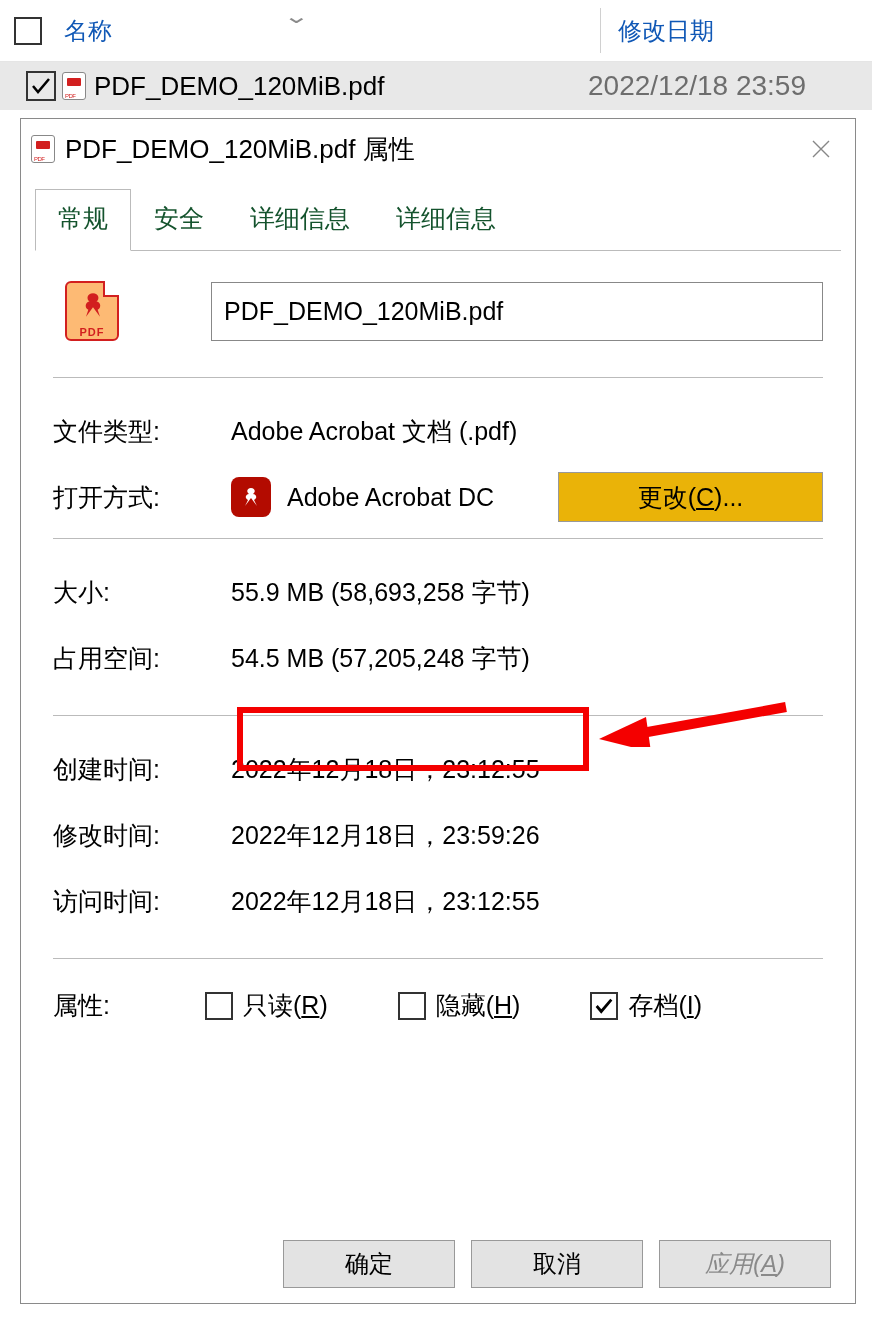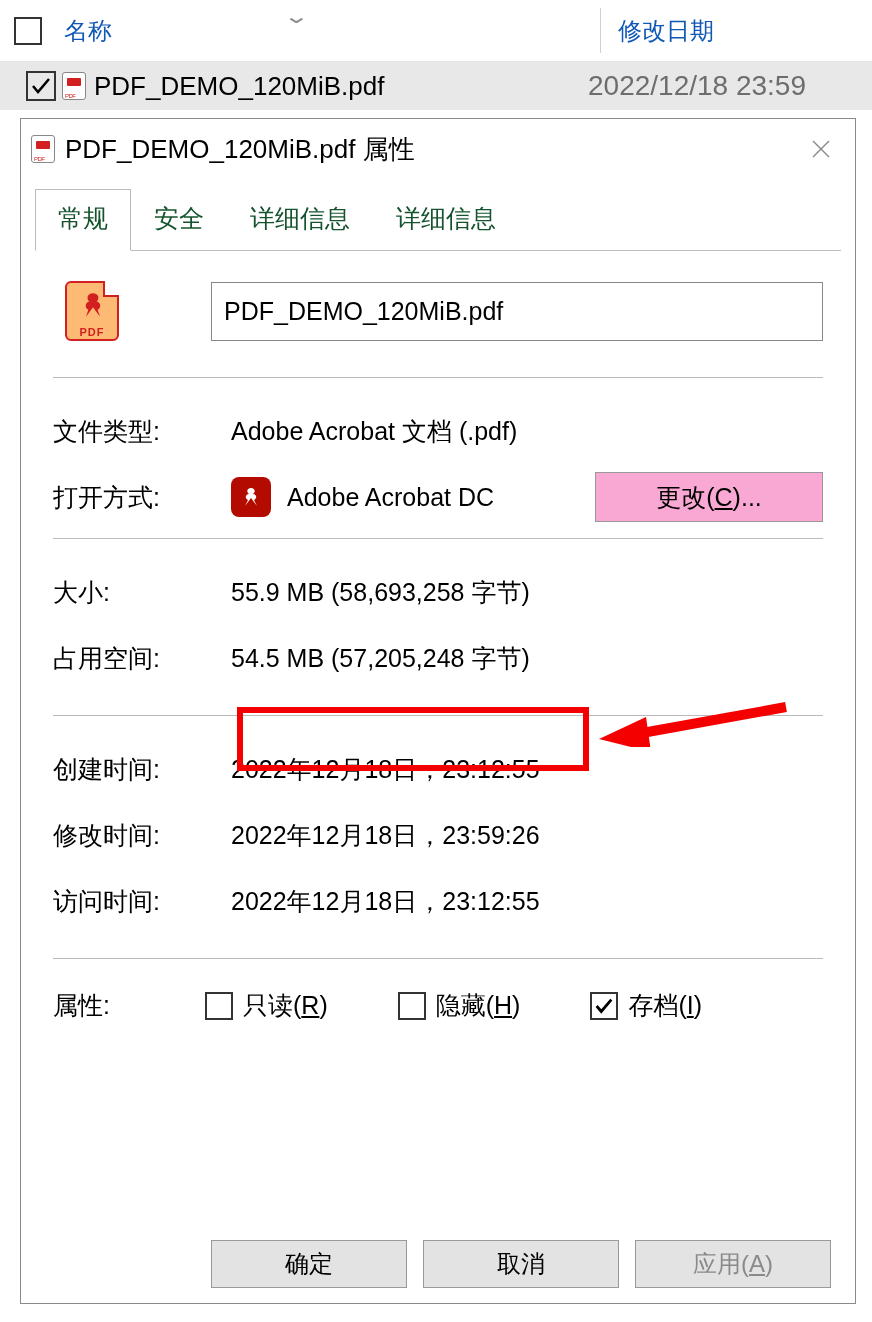--- a/index.html
+++ b/index.html
@@ -177,23 +177,23 @@
   }
   .acro-icon {
     width:40px; height:40px;
     background:#b30b00; border-radius:8px;
     display:flex; align-items:center; justify-content:center;
   }
   .acro-icon svg{ width:24px; height:24px; }
   .openwith-text { margin-left: 16px; }
   .change-btn {
     margin-left: auto;
-    width: 228px; height: 50px;
+    width: 265px; height: 50px;
     border: 1px solid #999;
-    background: #f9a8d4;
+    background: #eab308;
     font: inherit;
     text-align:center;
   }
   .change-btn u{text-decoration:underline;}
 
   .redbox { position:absolute; border:6px solid #f40000; }
   .arrow {
     position:absolute;
     width:200px; height:60px;
   }
@@ -212,25 +212,25 @@
   .opt u{text-decoration:underline;}
 
   .btnbar{
     position:absolute; left:0; right:0; bottom:0;
     height:78px;
     border-top: none;
     display:flex; justify-content:flex-end; align-items:center;
     padding-right:24px; gap:16px;
   }
   .btnbar button{
-    width:196px; height:48px;
+    width:172px; height:48px;
     border:1px solid #999; background:#e3e3e3;
     font:inherit; font-size:24px;
   }
-  .btnbar button.disabled{ color:#8a8a8a; }
+  .btnbar button.disabled{ color:#8a8a8a;font-style:italic; }
   .btnbar button u{text-decoration:underline;}
 </style>
 </head>
 <body>
 
 <div class="explorer-header">
   <span class="hdr-checkbox"></span>
   <span class="hdr-name">名称</span>
   <span class="hdr-sort">⌄</span>
   <span class="hdr-divider"></span>

